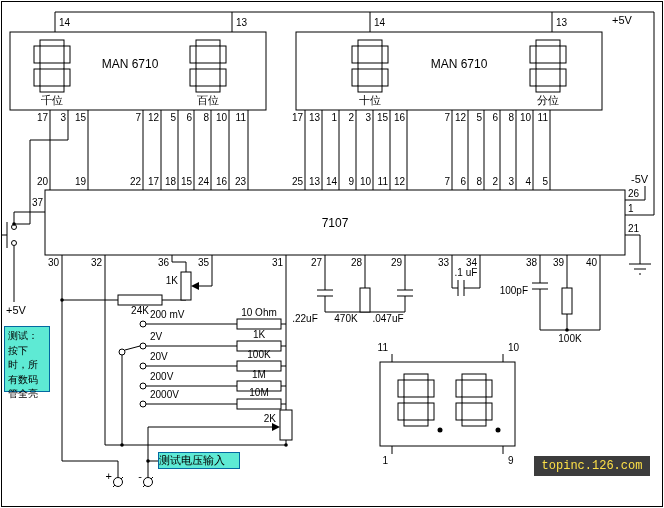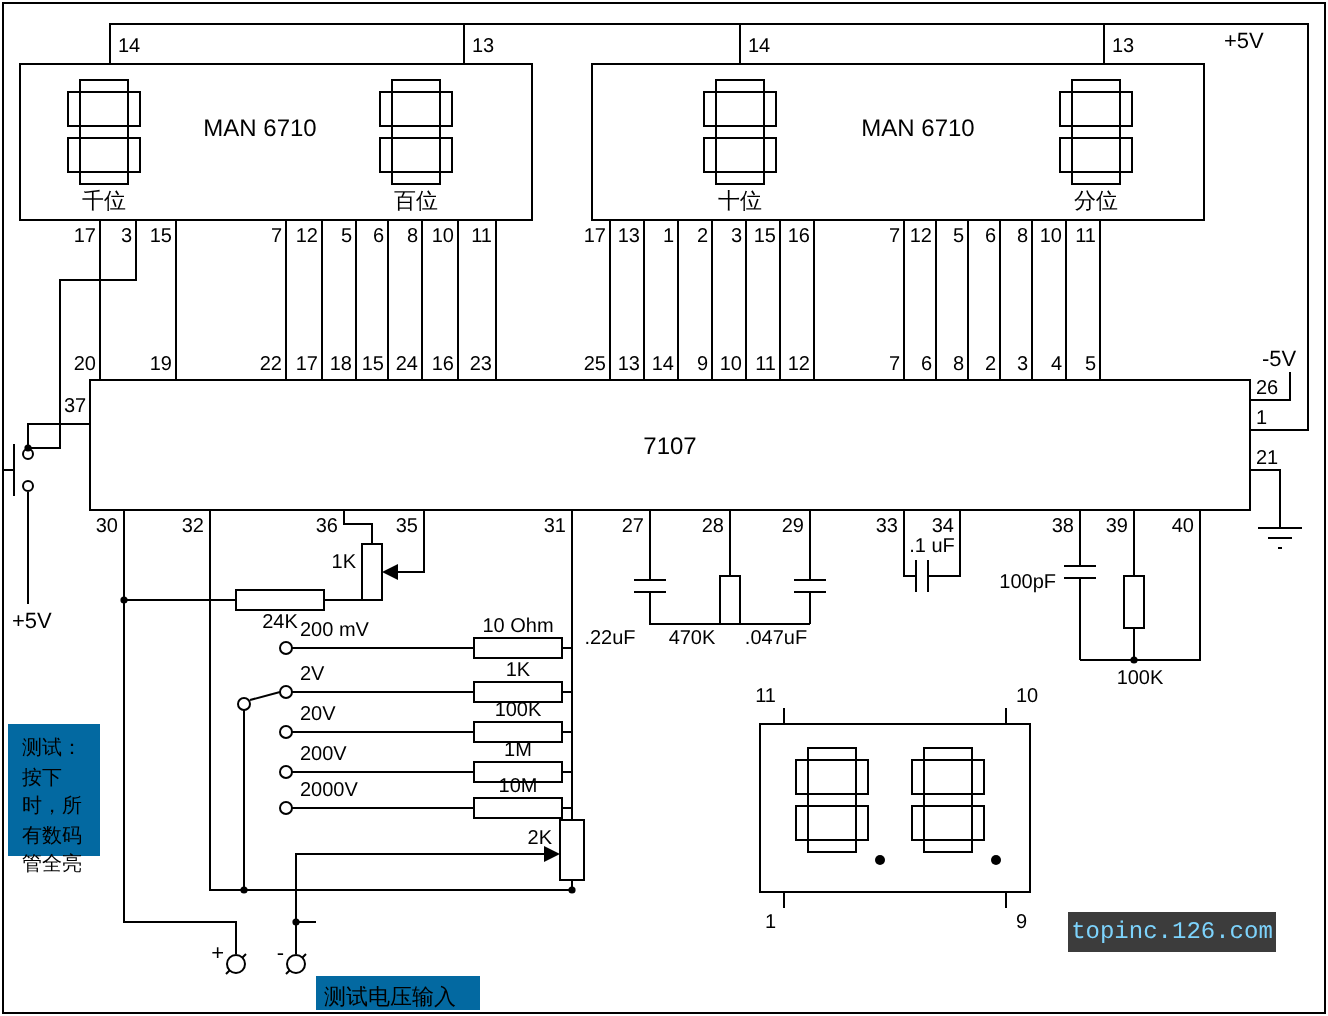--- a/index.html
+++ b/index.html
@@ -3,27 +3,27 @@
 <meta charset="utf-8">
 <style>
   html,body{margin:0;padding:0;background:#fff;}
   #stage{position:relative;width:664px;height:508px;background:#fff;overflow:hidden;
          font-family:"Liberation Sans",sans-serif;}
   svg{position:absolute;left:0;top:0;}
   svg text{font-family:"Liberation Sans",sans-serif;fill:#000;}
   .t10{font-size:10px;}
   .t11{font-size:11px;}
   .t12{font-size:12px;}
-  .box{position:absolute;border:4px solid #0369a1;background:#0369a1;box-sizing:border-box;margin-top:36px;}
+  .box{position:absolute;border:1px solid #0369a1;background:#5eead4;box-sizing:border-box;}
   #test-note{left:4px;top:326px;width:46px;height:66px;font-size:10px;line-height:1.45;
              padding:2px 3px;word-break:break-all;}
   #input-label{left:158px;top:452px;width:82px;height:17px;font-size:11px;
                line-height:15px;}
-  #watermark{position:absolute;left:534px;top:456px;width:104px;height:20px;
-             background:#3c3c3c;color:#7dd3fc;font-size:12px;text-align:center;
+  #watermark{position:absolute;left:534px;top:456px;width:116px;height:20px;
+             background:#3c3c3c;color:#fde047;font-size:12px;text-align:center;
              line-height:20px;font-family:"Liberation Mono",monospace;}
   .wire{stroke:#000;stroke-width:1;fill:none;}
   .part{stroke:#000;stroke-width:1;fill:#fff;}
   .dot{fill:#000;stroke:none;}
 </style>
 </head>
 <body>
 
 <div id="stage">
 

